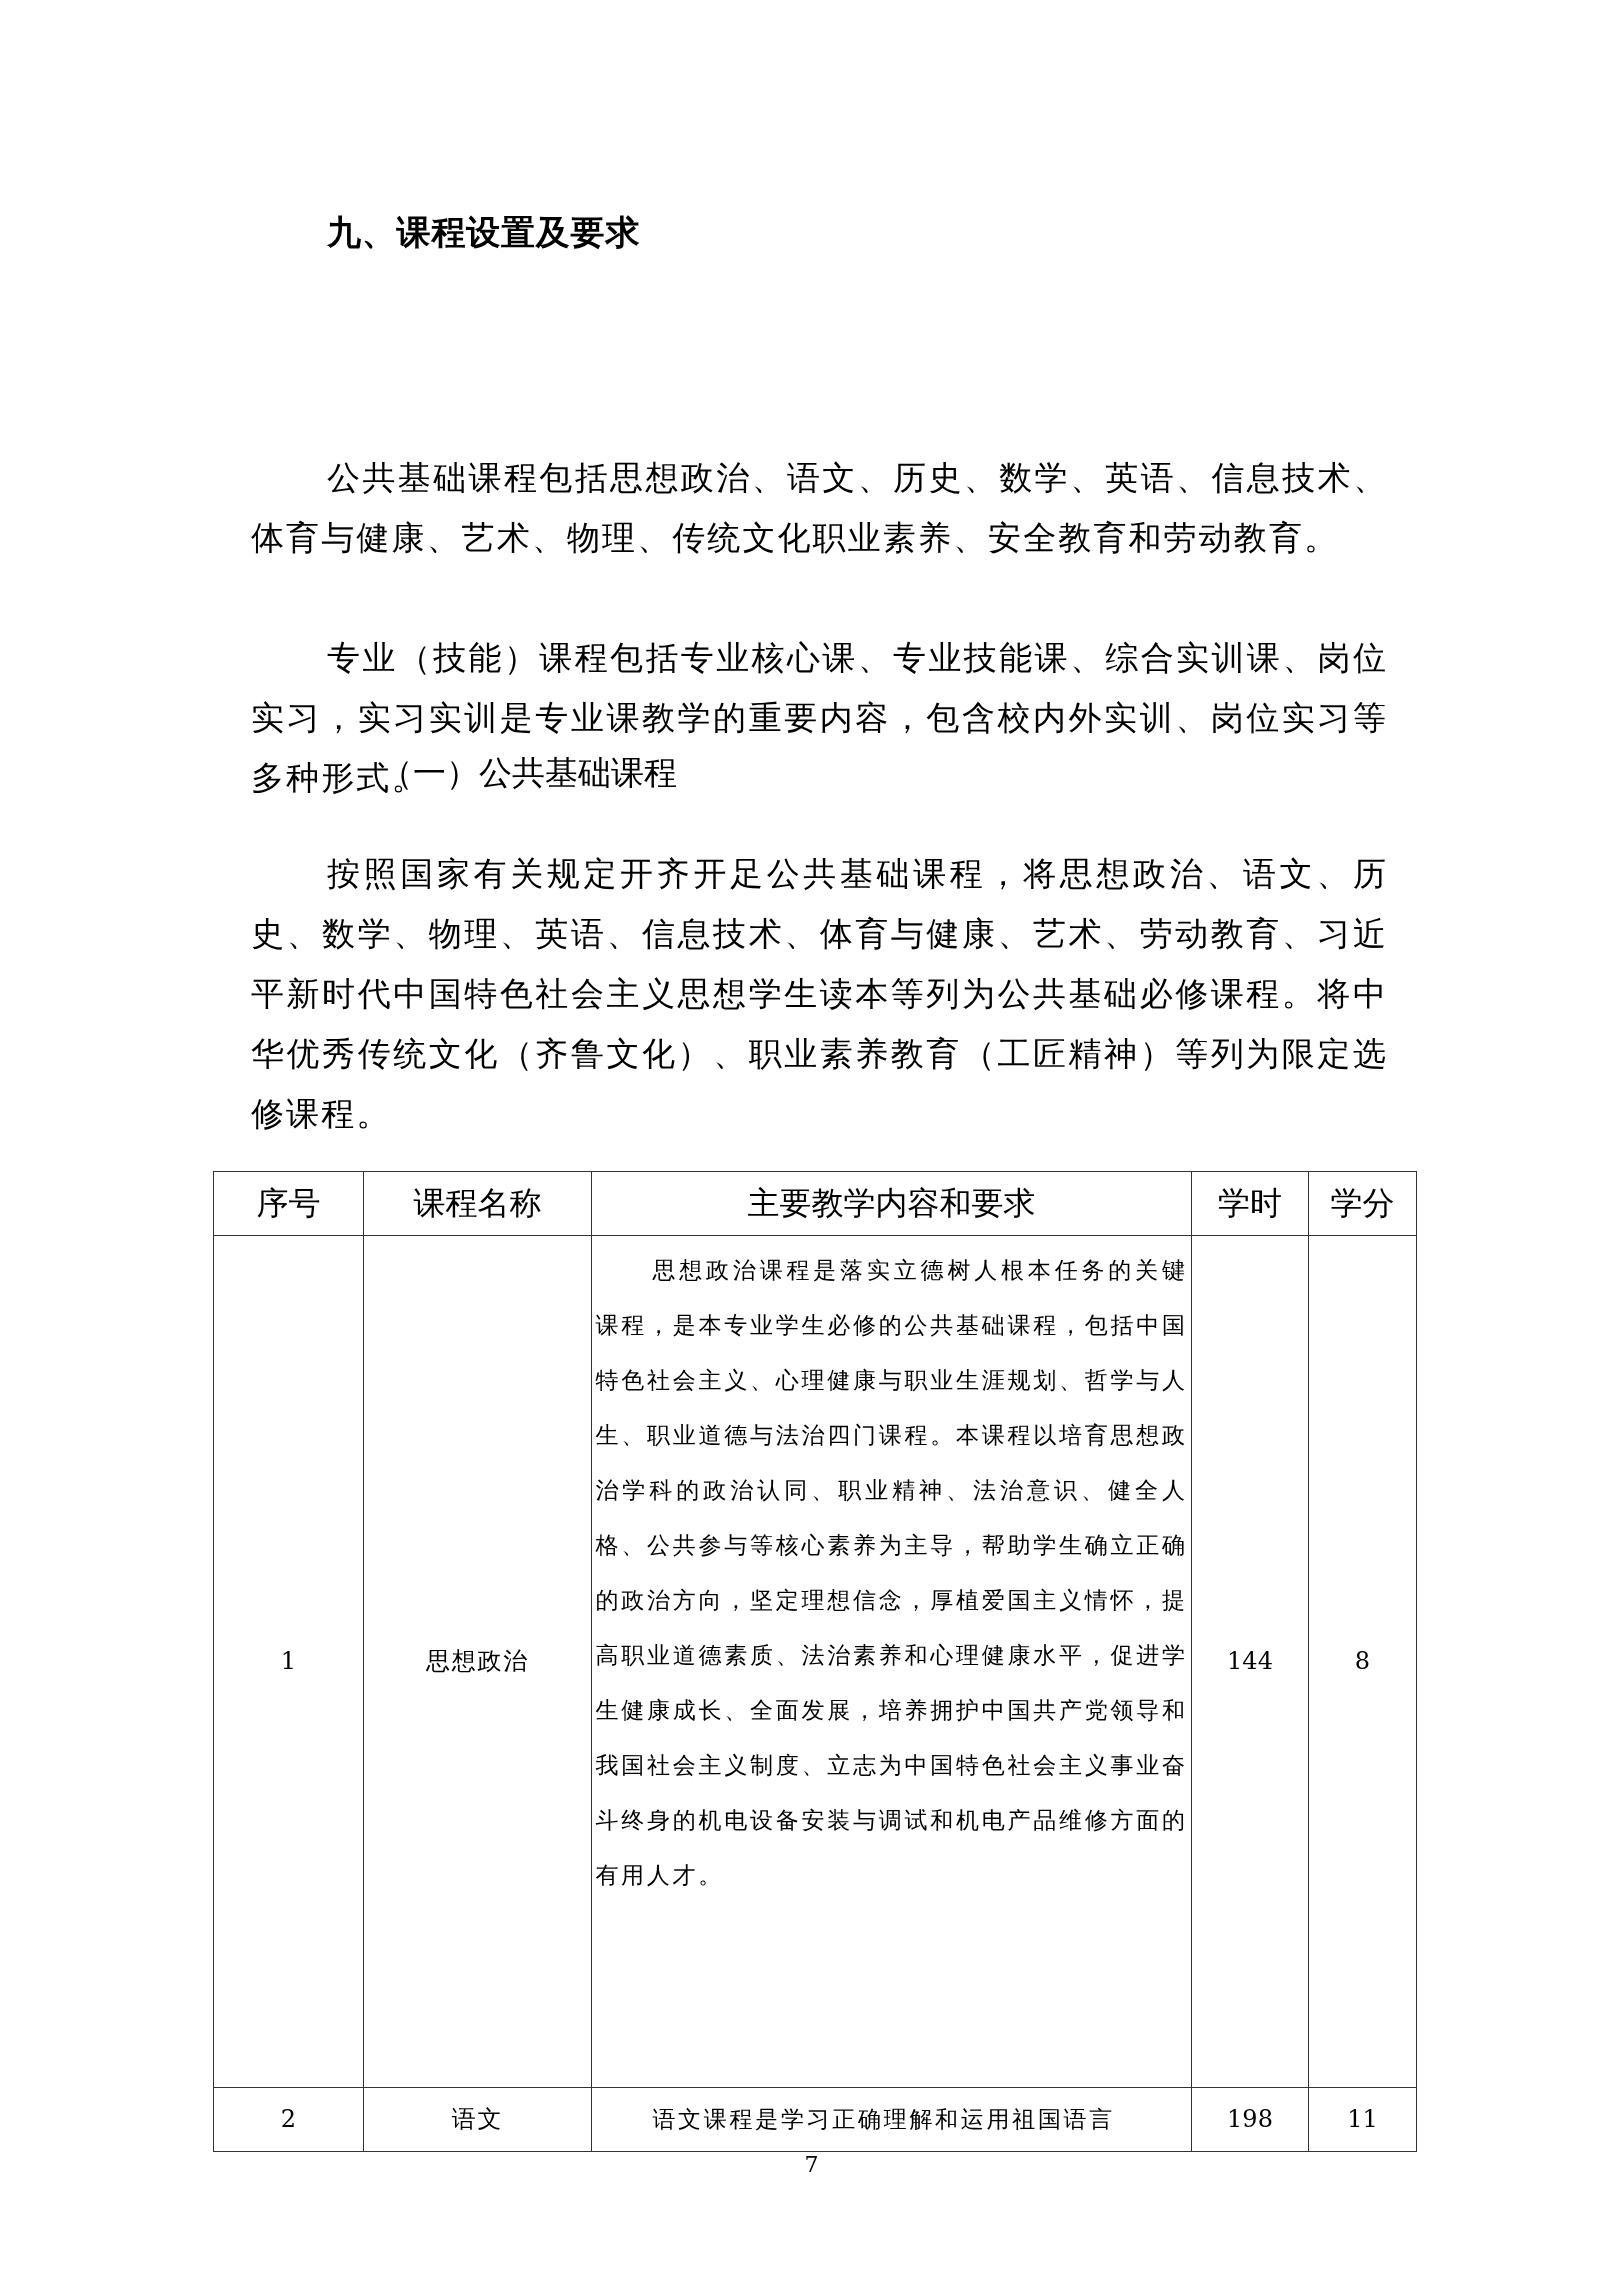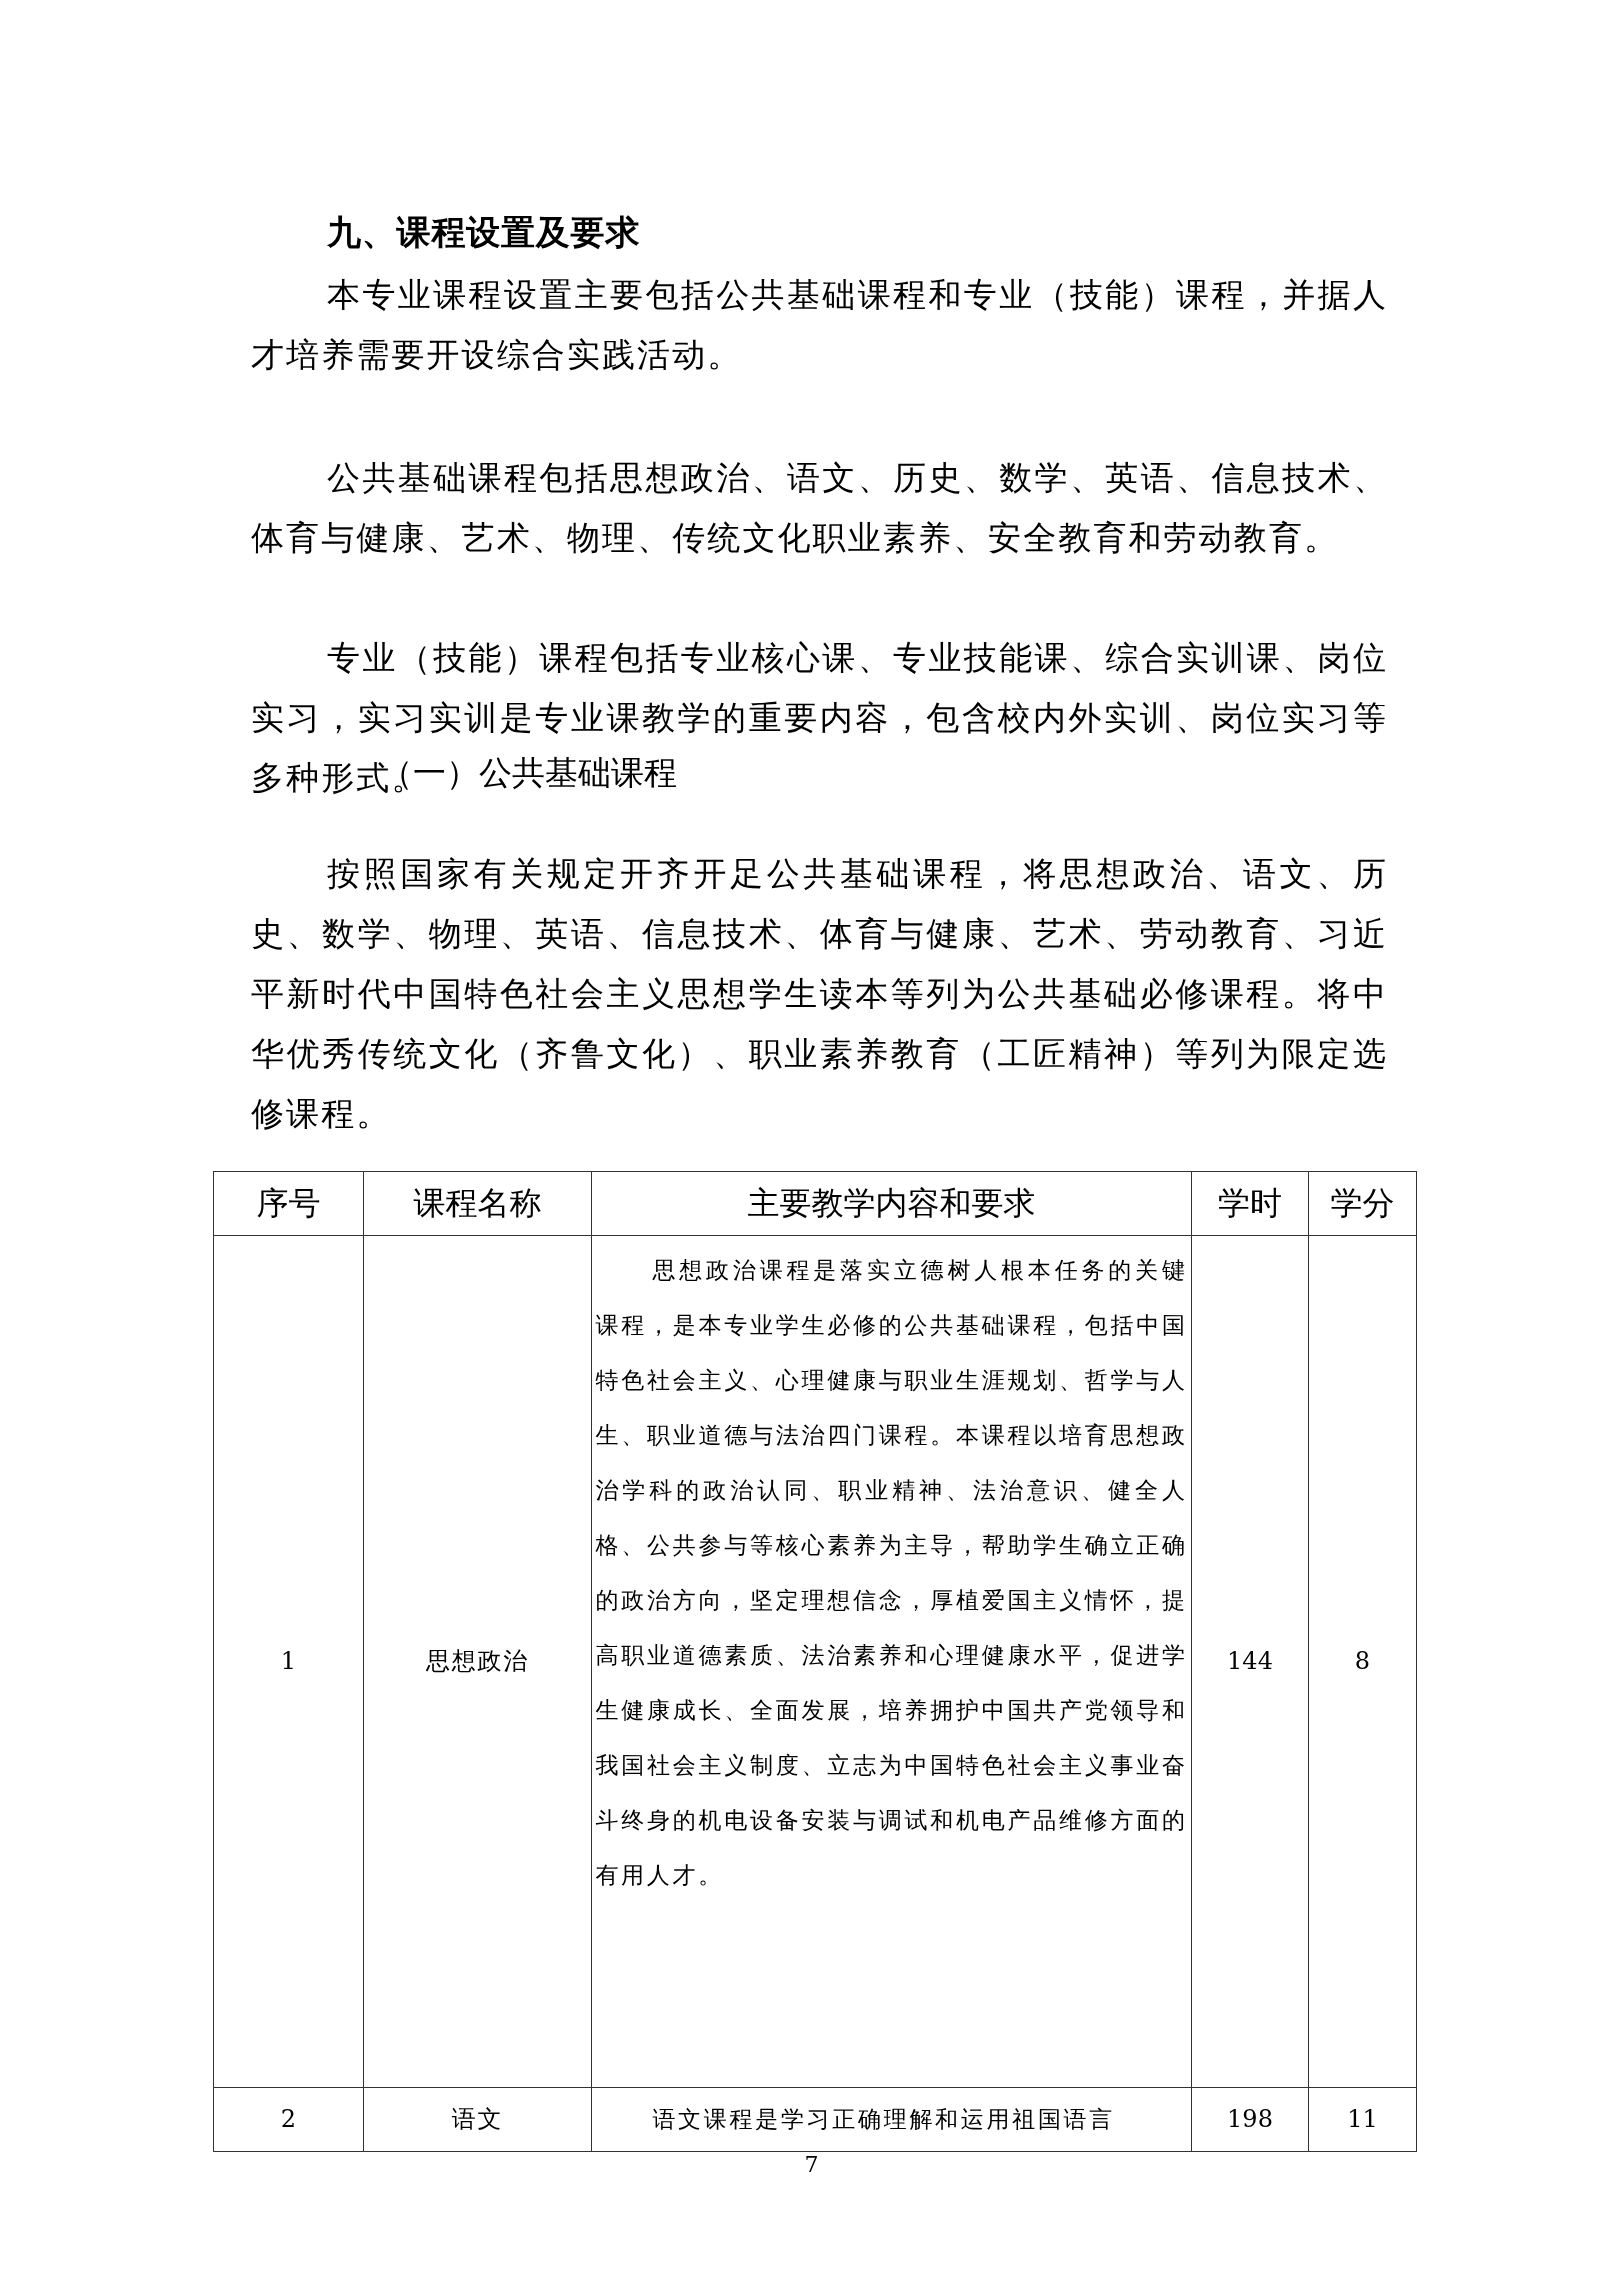--- a/index.html
+++ b/index.html
@@ -35,21 +35,20 @@
 
   .page-number { position: absolute; left: 0; width: 1623px; top: 2152px; text-align: center; font-size: 22px; }
 </style>
 </head>
 <body>
 
 <div class="page">
 
   <div class="heading">九、课程设置及要求</div>
 
-  <div class="para indent p1">本专业课程设置主要包括公共基础课程和专业（技能）课程，并据人才培养需要开设综合实践活动。</div>
   <div class="para indent p2">公共基础课程包括思想政治、语文、历史、数学、英语、信息技术、体育与健康、艺术、物理、传统文化职业素养、安全教育和劳动教育。</div>
   <div class="para indent p3">专业（技能）课程包括专业核心课、专业技能课、综合实训课、岗位实习，实习实训是专业课教学的重要内容，包含校内外实训、岗位实习等多种形式。</div>
 
   <div class="subheading">
     <span class="num">（一）</span><span>公共基础课程</span>
   </div>
 
   <div class="para indent p4">按照国家有关规定开齐开足公共基础课程，将思想政治、语文、历史、数学、物理、英语、信息技术、体育与健康、艺术、劳动教育、习近平新时代中国特色社会主义思想学生读本等列为公共基础必修课程。将中华优秀传统文化（齐鲁文化）、职业素养教育（工匠精神）等列为限定选修课程。</div>
 
   <table class="course">

